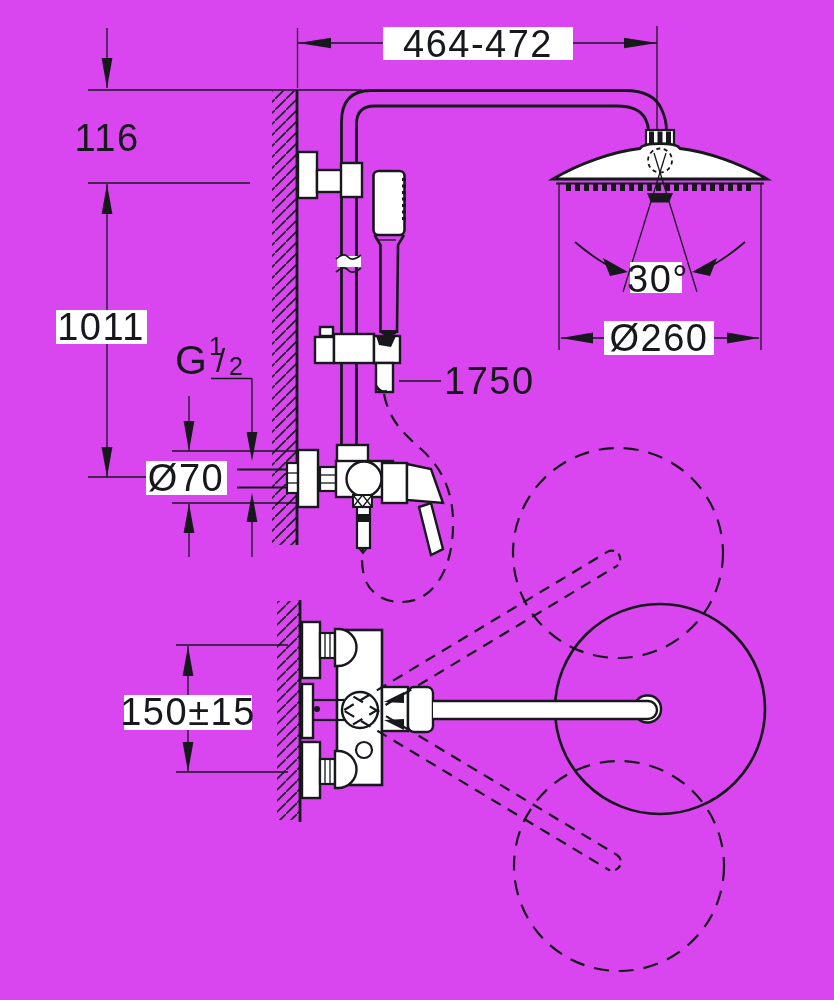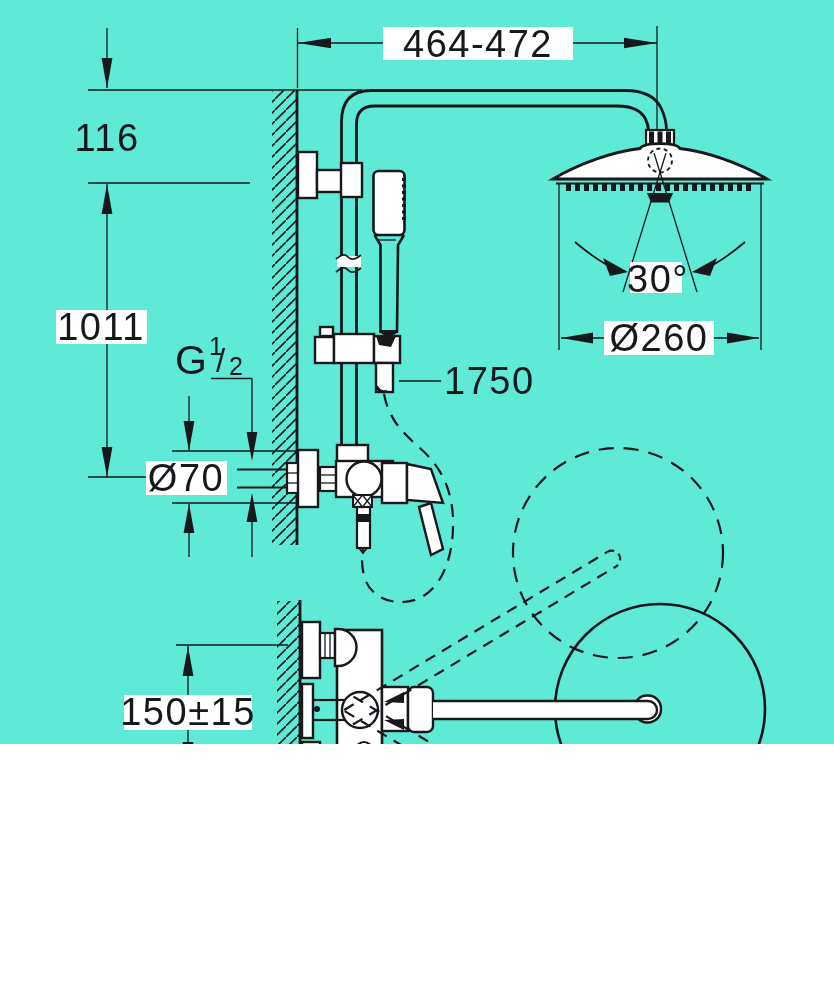--- a/index.html
+++ b/index.html
@@ -1,19 +1,19 @@
 <!DOCTYPE html>
 <html><head>
 <meta charset="utf-8">
 <style>
   html,body{margin:0;padding:0;background:#ffffff;}
   .canvas{
     position:relative;
-    width:834px;height:744px;
-    background:#5eead4;
+    width:834px;height:1000px;
+    background:#d946ef;
     font-family:"Liberation Sans", sans-serif;
     overflow:hidden;
   }
   svg{display:block;}
   .dim-text{
     font-family:"Liberation Sans", sans-serif;
     font-size:38px;
     letter-spacing:1.5px;
     fill:#16181c;
   }

